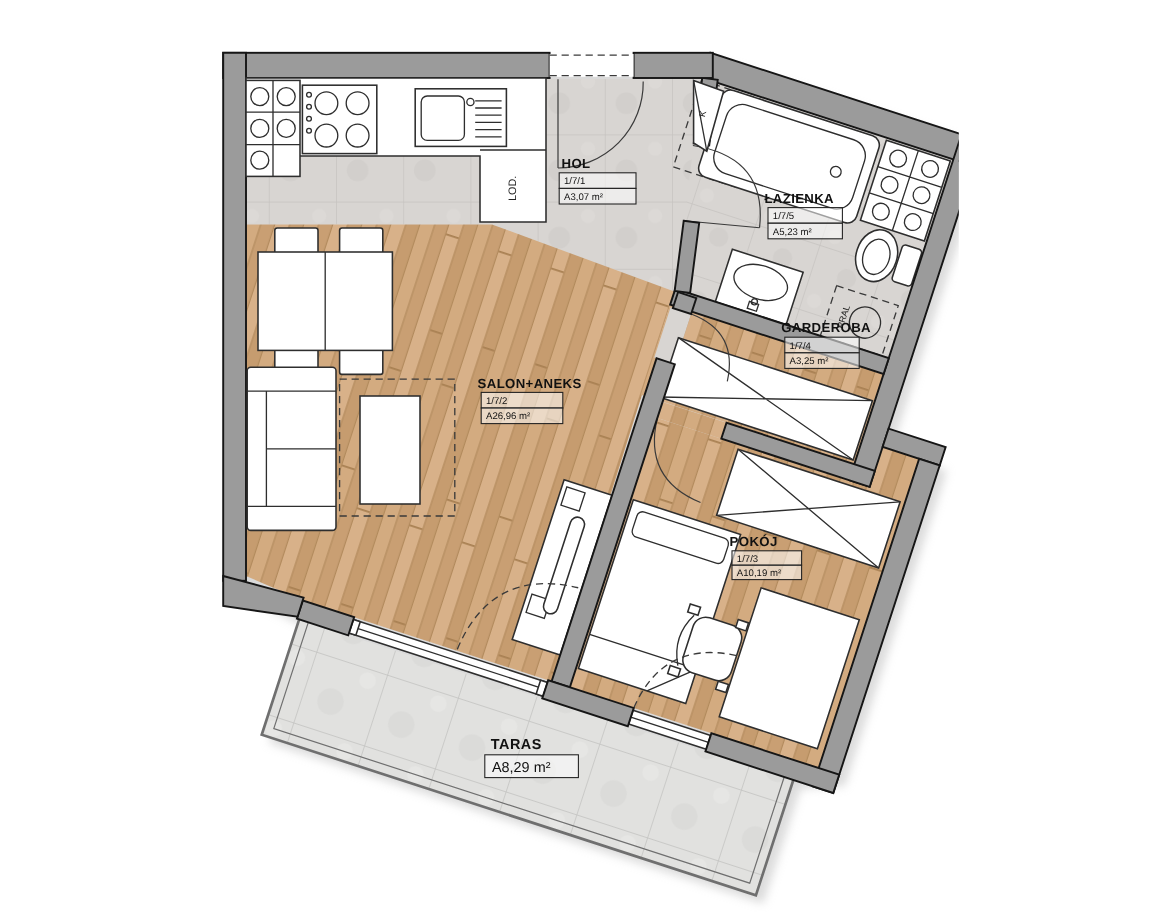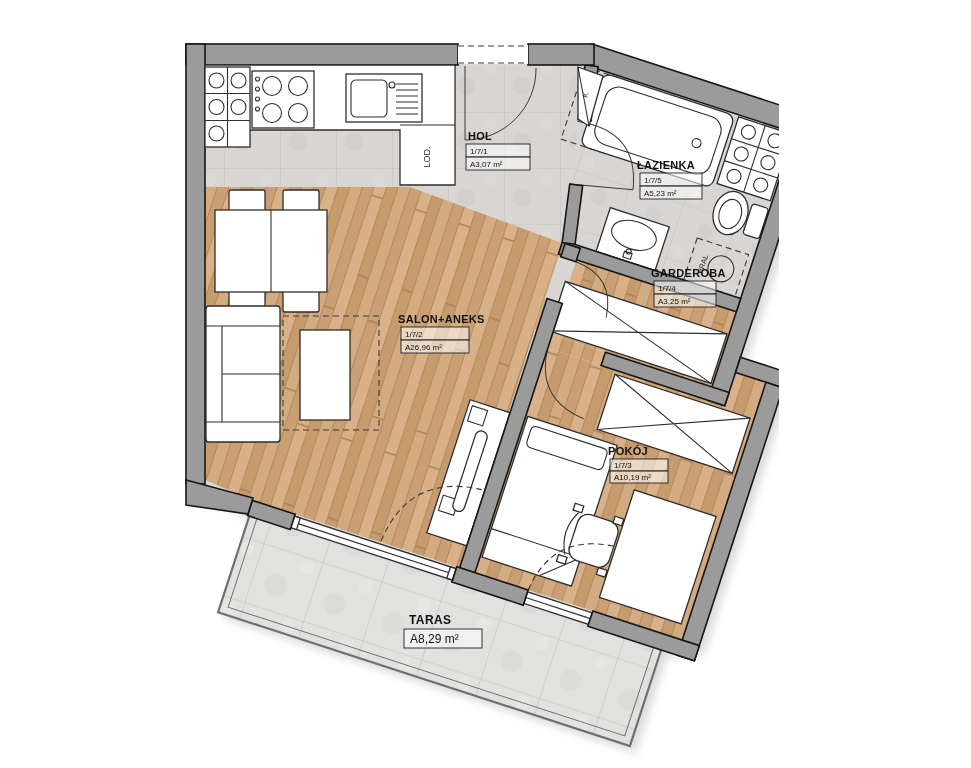--- a/index.html
+++ b/index.html
@@ -1,17 +1,17 @@
 <!DOCTYPE html>
 <html><head>
 <meta charset="utf-8">
 <style>
   html,body{margin:0;padding:0;background:#ffffff;}
   #stage{position:relative;width:779px;height:768px;background:#ffffff;overflow:hidden;
-         font-family:"Liberation Sans", sans-serif;}
+         font-family:"Liberation Sans", sans-serif;padding-left:20px;}
   svg{position:absolute;left:0;top:0;}
   text{font-family:"Liberation Sans", sans-serif;}
   .room-title{font-size:11px;font-weight:bold;fill:#111;letter-spacing:.3px;}
   .box-text{font-size:8px;fill:#111;}
   .taras-title{font-size:12px;font-weight:bold;fill:#111;letter-spacing:.4px;}
   .taras-area{font-size:12px;fill:#111;}
   .appl-text{font-size:9px;fill:#222;}
   .small-appl{font-size:7.5px;fill:#222;}
   .label-box{fill:rgba(255,255,255,.55);stroke:#222;stroke-width:.9;}
   .wall{stroke:#161616;stroke-width:1.6;}

